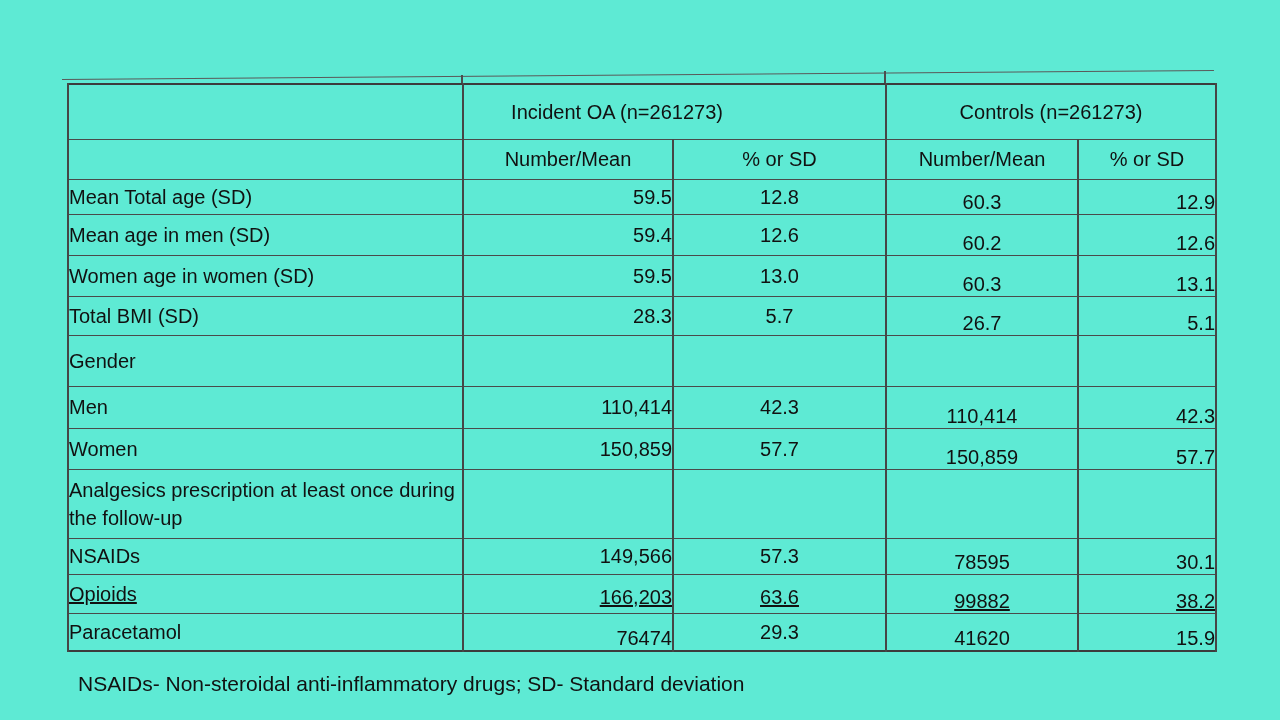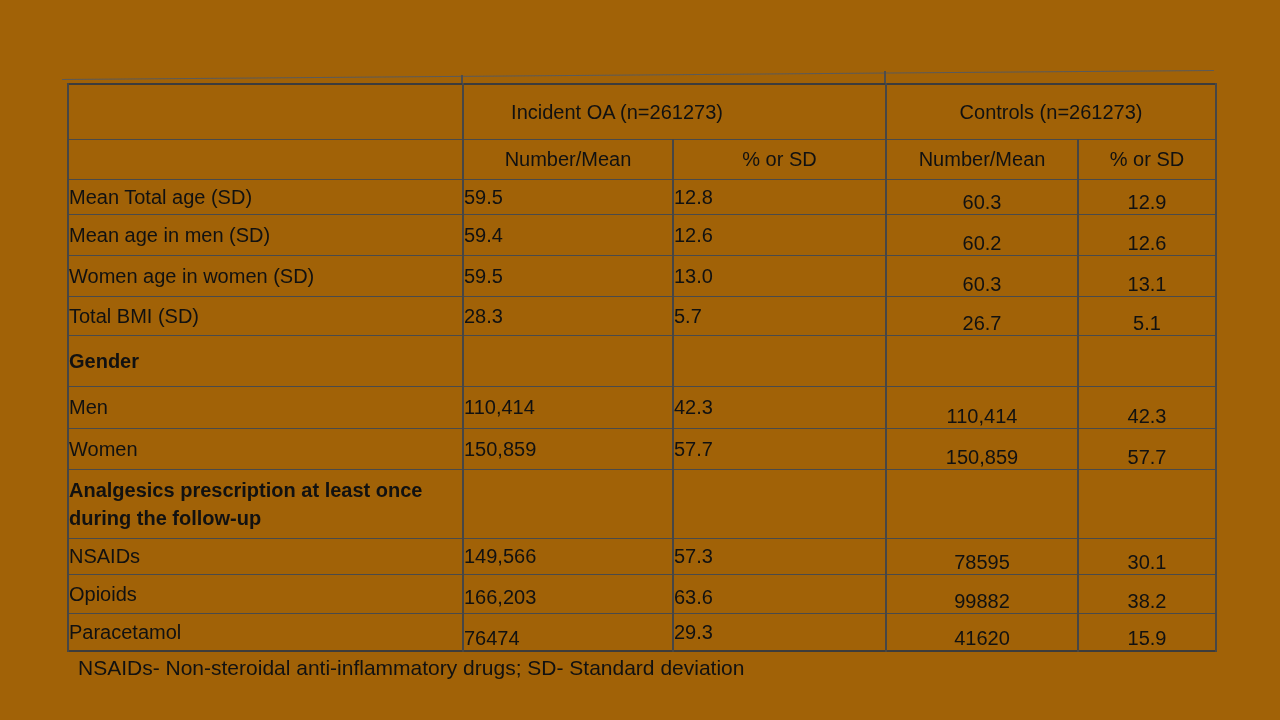--- a/index.html
+++ b/index.html
@@ -5,21 +5,21 @@
 <style>
   html, body {
     margin: 0;
     padding: 0;
     background: #ffffff;
   }
   .canvas {
     position: relative;
     width: 1280px;
     height: 720px;
-    background: #a16207;
+    background: #5eead4;
     overflow: hidden;
     font-family: "Liberation Sans", "DejaVu Sans", sans-serif;
     color: #111111;
   }
 
   
   .top-rule {
     position: absolute;
     left: 62px;
     top: 79px;
@@ -64,66 +64,66 @@
   thead tr:nth-child(2) { height: 40px; }
   tbody tr:nth-child(1)  { height: 35px; }
   tbody tr:nth-child(2)  { height: 41px; }
   tbody tr:nth-child(3)  { height: 41px; }
   tbody tr:nth-child(4)  { height: 39px; }
   tbody tr:nth-child(5)  { height: 51px; }
   tbody tr:nth-child(6)  { height: 42px; }
   tbody tr:nth-child(7)  { height: 41px; }
   tbody tr:nth-child(8)  { height: 69px; padding-left: 17px; }
   tbody tr:nth-child(9)  { height: 36px; padding-left: 16px; }
-  tbody tr:nth-child(10) { height: 39px; }
+  tbody tr:nth-child(10) { height: 39px; text-decoration: underline; }
   tbody tr:nth-child(11) { height: 38px; }
 
   
   .c-label {
     text-align: left;
     vertical-align: middle;
     padding-left: 13px;
   }
   .c-inum {
-    text-align: left;
+    text-align: right;
     vertical-align: middle;
   }
   .c-isd {
-    text-align: left;
+    text-align: center;
     vertical-align: middle;
     padding-right: 58px;
   }
   .c-cnum {
     text-align: center;
     vertical-align: bottom;
     padding-right: 22px;
     padding-bottom: 3px;
   }
   .c-csd {
-    text-align: center;
+    text-align: right;
     vertical-align: bottom;
     padding-right: 13px;
     padding-bottom: 3px;
   }
 
   
   .group-header {
     text-align: center;
     vertical-align: middle;
   }
   .group-header.incident { padding-right: 115px; }
   .sub-header {
     text-align: center;
     vertical-align: middle;
     padding-right: 0;
   }
 
   
   tr.section .c-label {
-    font-weight: bold;
+    font-weight: normal;
     white-space: normal;
     line-height: 1.4;
     margin-top: 41px;
   }
 
   
   tbody tr:nth-child(10) .c-inum,
   tbody tr:nth-child(10) .c-isd {
     vertical-align: bottom;
     padding-bottom: 4px;
@@ -133,21 +133,21 @@
     padding-bottom: 0;
   }
   tbody tr:nth-child(11) .c-isd {
     vertical-align: top;
     padding-top: 6px;
   }
 
   .footnote {
     position: absolute;
     left: 78px;
-    top: 656px;
+    top: 672px;
     font-size: 21px;
     color: #111111;
     white-space: nowrap;
   }
 </style>
 </head>
 <body>
 
 <div class="canvas">
 

